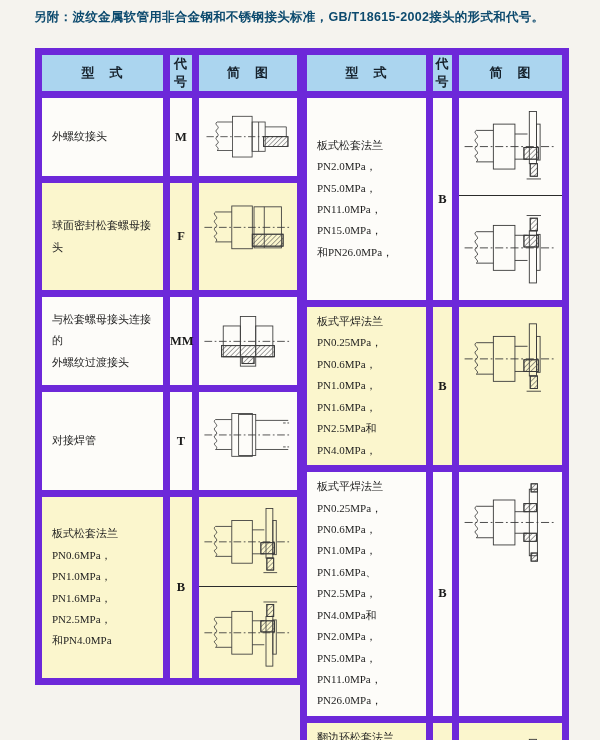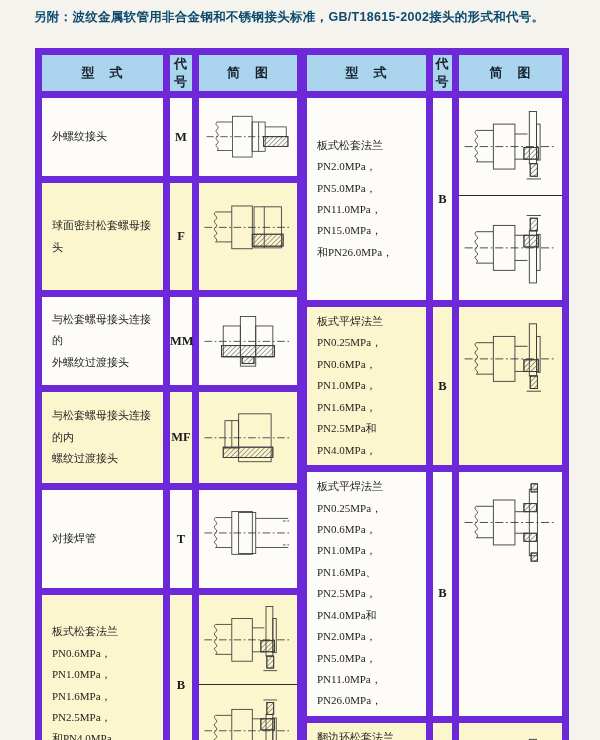--- a/index.html
+++ b/index.html
@@ -142,46 +142,20 @@
                   <rect x="24" y="50" width="62" height="13" fill="url(#h3)"></rect>
                   <rect x="24" y="50" width="62" height="13" fill="none"></rect>
                   <rect x="48" y="63" width="14" height="8" fill="url(#h3)"></rect>
                   <rect x="48" y="63" width="14" height="8" fill="none"></rect>
                 </g>
               </svg>
             </div>
           </div>
         </td>
       </tr>
-      <tr class="highlight" style="height: 93px;">
-        <td class="type-cell">与松套螺母接头连接的内
-螺纹过渡接头</td>
-        <td class="code-cell">MF</td>
-        <td class="diag-col">
-          <div class="diag-stack">
-            <div class="diag-half" style="height: 91px;">
-              <svg viewBox="0 0 110 90" class="diag-svg" preserveAspectRatio="xMidYMid meet" style="width: 96%; height: 94%;">
-                <defs>
-                  <pattern id="h4" width="4" height="4" patternUnits="userSpaceOnUse" patternTransform="rotate(45)">
-                    <line x1="0" y1="0" x2="0" y2="4" stroke="#4a4a4a" stroke-width="1.2"></line>
-                  </pattern>
-                </defs>
-                <g stroke="#3a3a3a" stroke-width="1" fill="none">
-                  <line x1="4" y1="45" x2="106" y2="45" stroke-dasharray="9 3 2 3"></line>
-                  <rect x="28" y="25" width="16" height="32" fill="none"></rect>
-                  <line x1="36" y1="25" x2="36" y2="57"></line>
-                  <rect x="44" y="17" width="38" height="56" fill="none"></rect>
-                  <rect x="26" y="56" width="58" height="12" fill="url(#h4)"></rect>
-                  <rect x="26" y="56" width="58" height="12" fill="none"></rect>
-                </g>
-              </svg>
-            </div>
-          </div>
-        </td>
-      </tr>
       <tr style="height: 105px;">
         <td class="type-cell">对接焊管</td>
         <td class="code-cell">T</td>
         <td class="diag-col">
           <div class="diag-stack">
             <div class="diag-half" style="height: 85px;">
               <svg viewBox="0 0 110 90" class="diag-svg" preserveAspectRatio="xMidYMid meet" style="width: 96%; height: 94%;">
                 <defs>
                   <pattern id="h5" width="4" height="4" patternUnits="userSpaceOnUse" patternTransform="rotate(45)">
                     <line x1="0" y1="0" x2="0" y2="4" stroke="#4a4a4a" stroke-width="1.2"></line>

